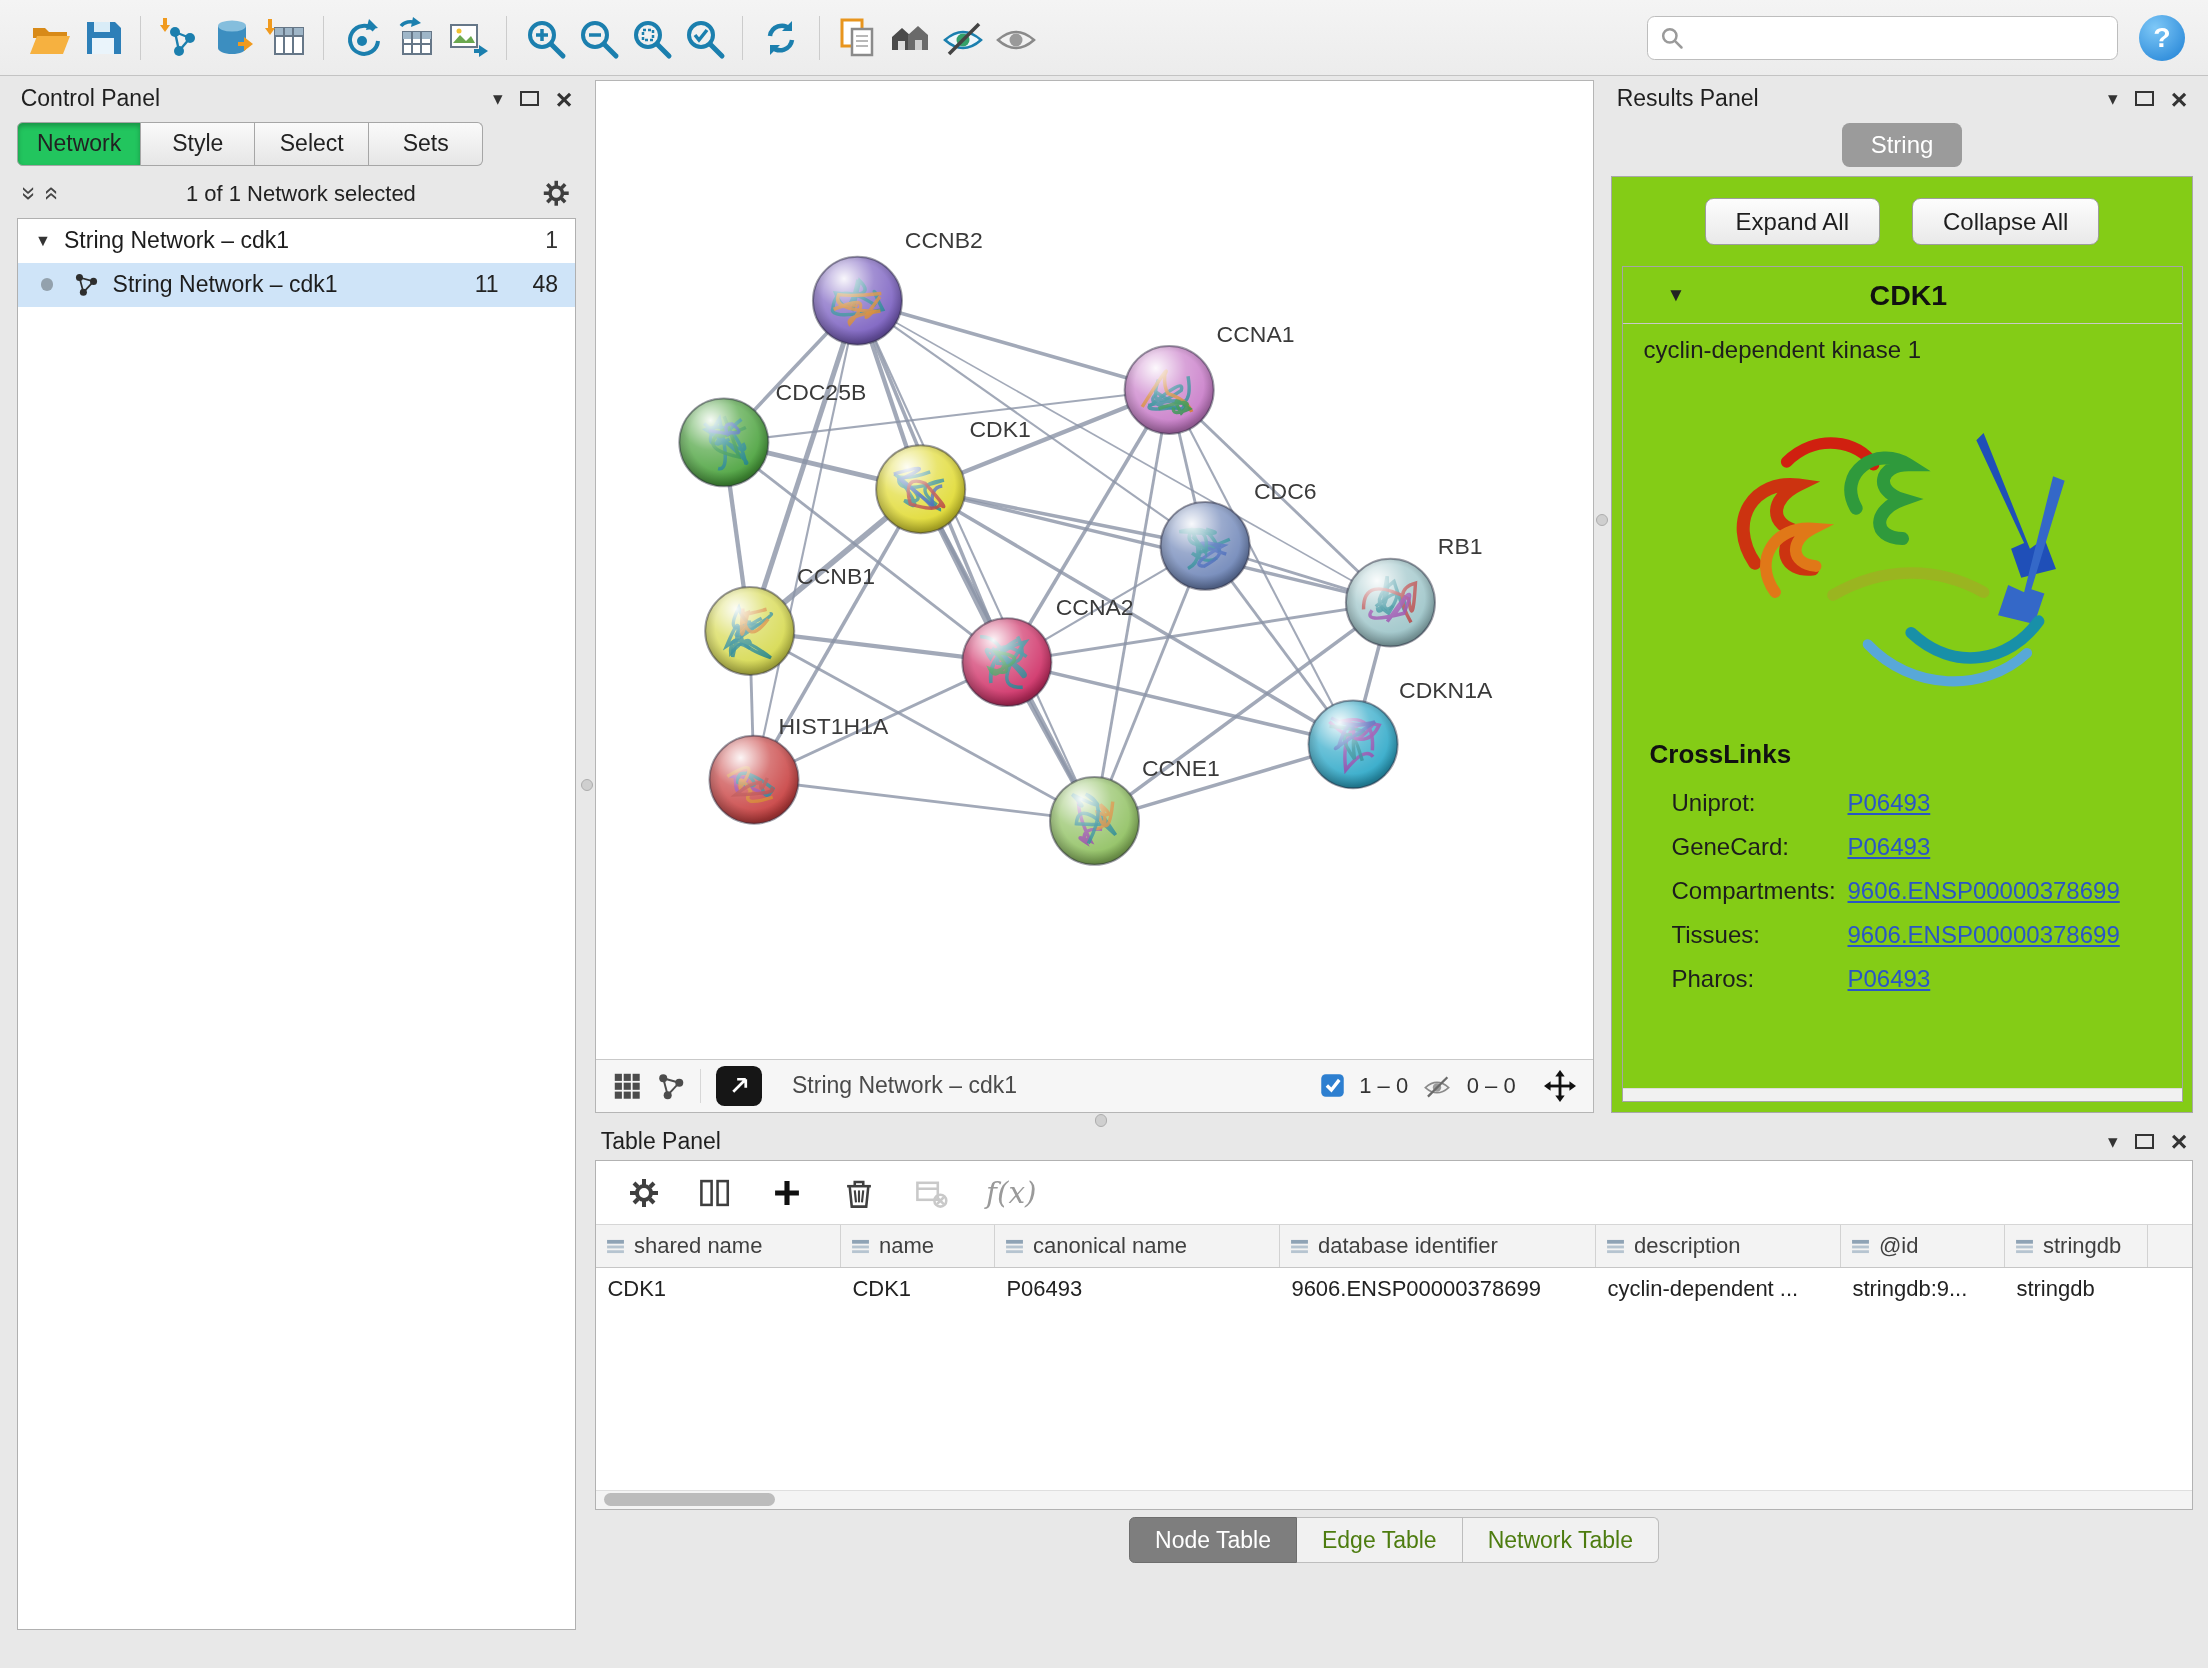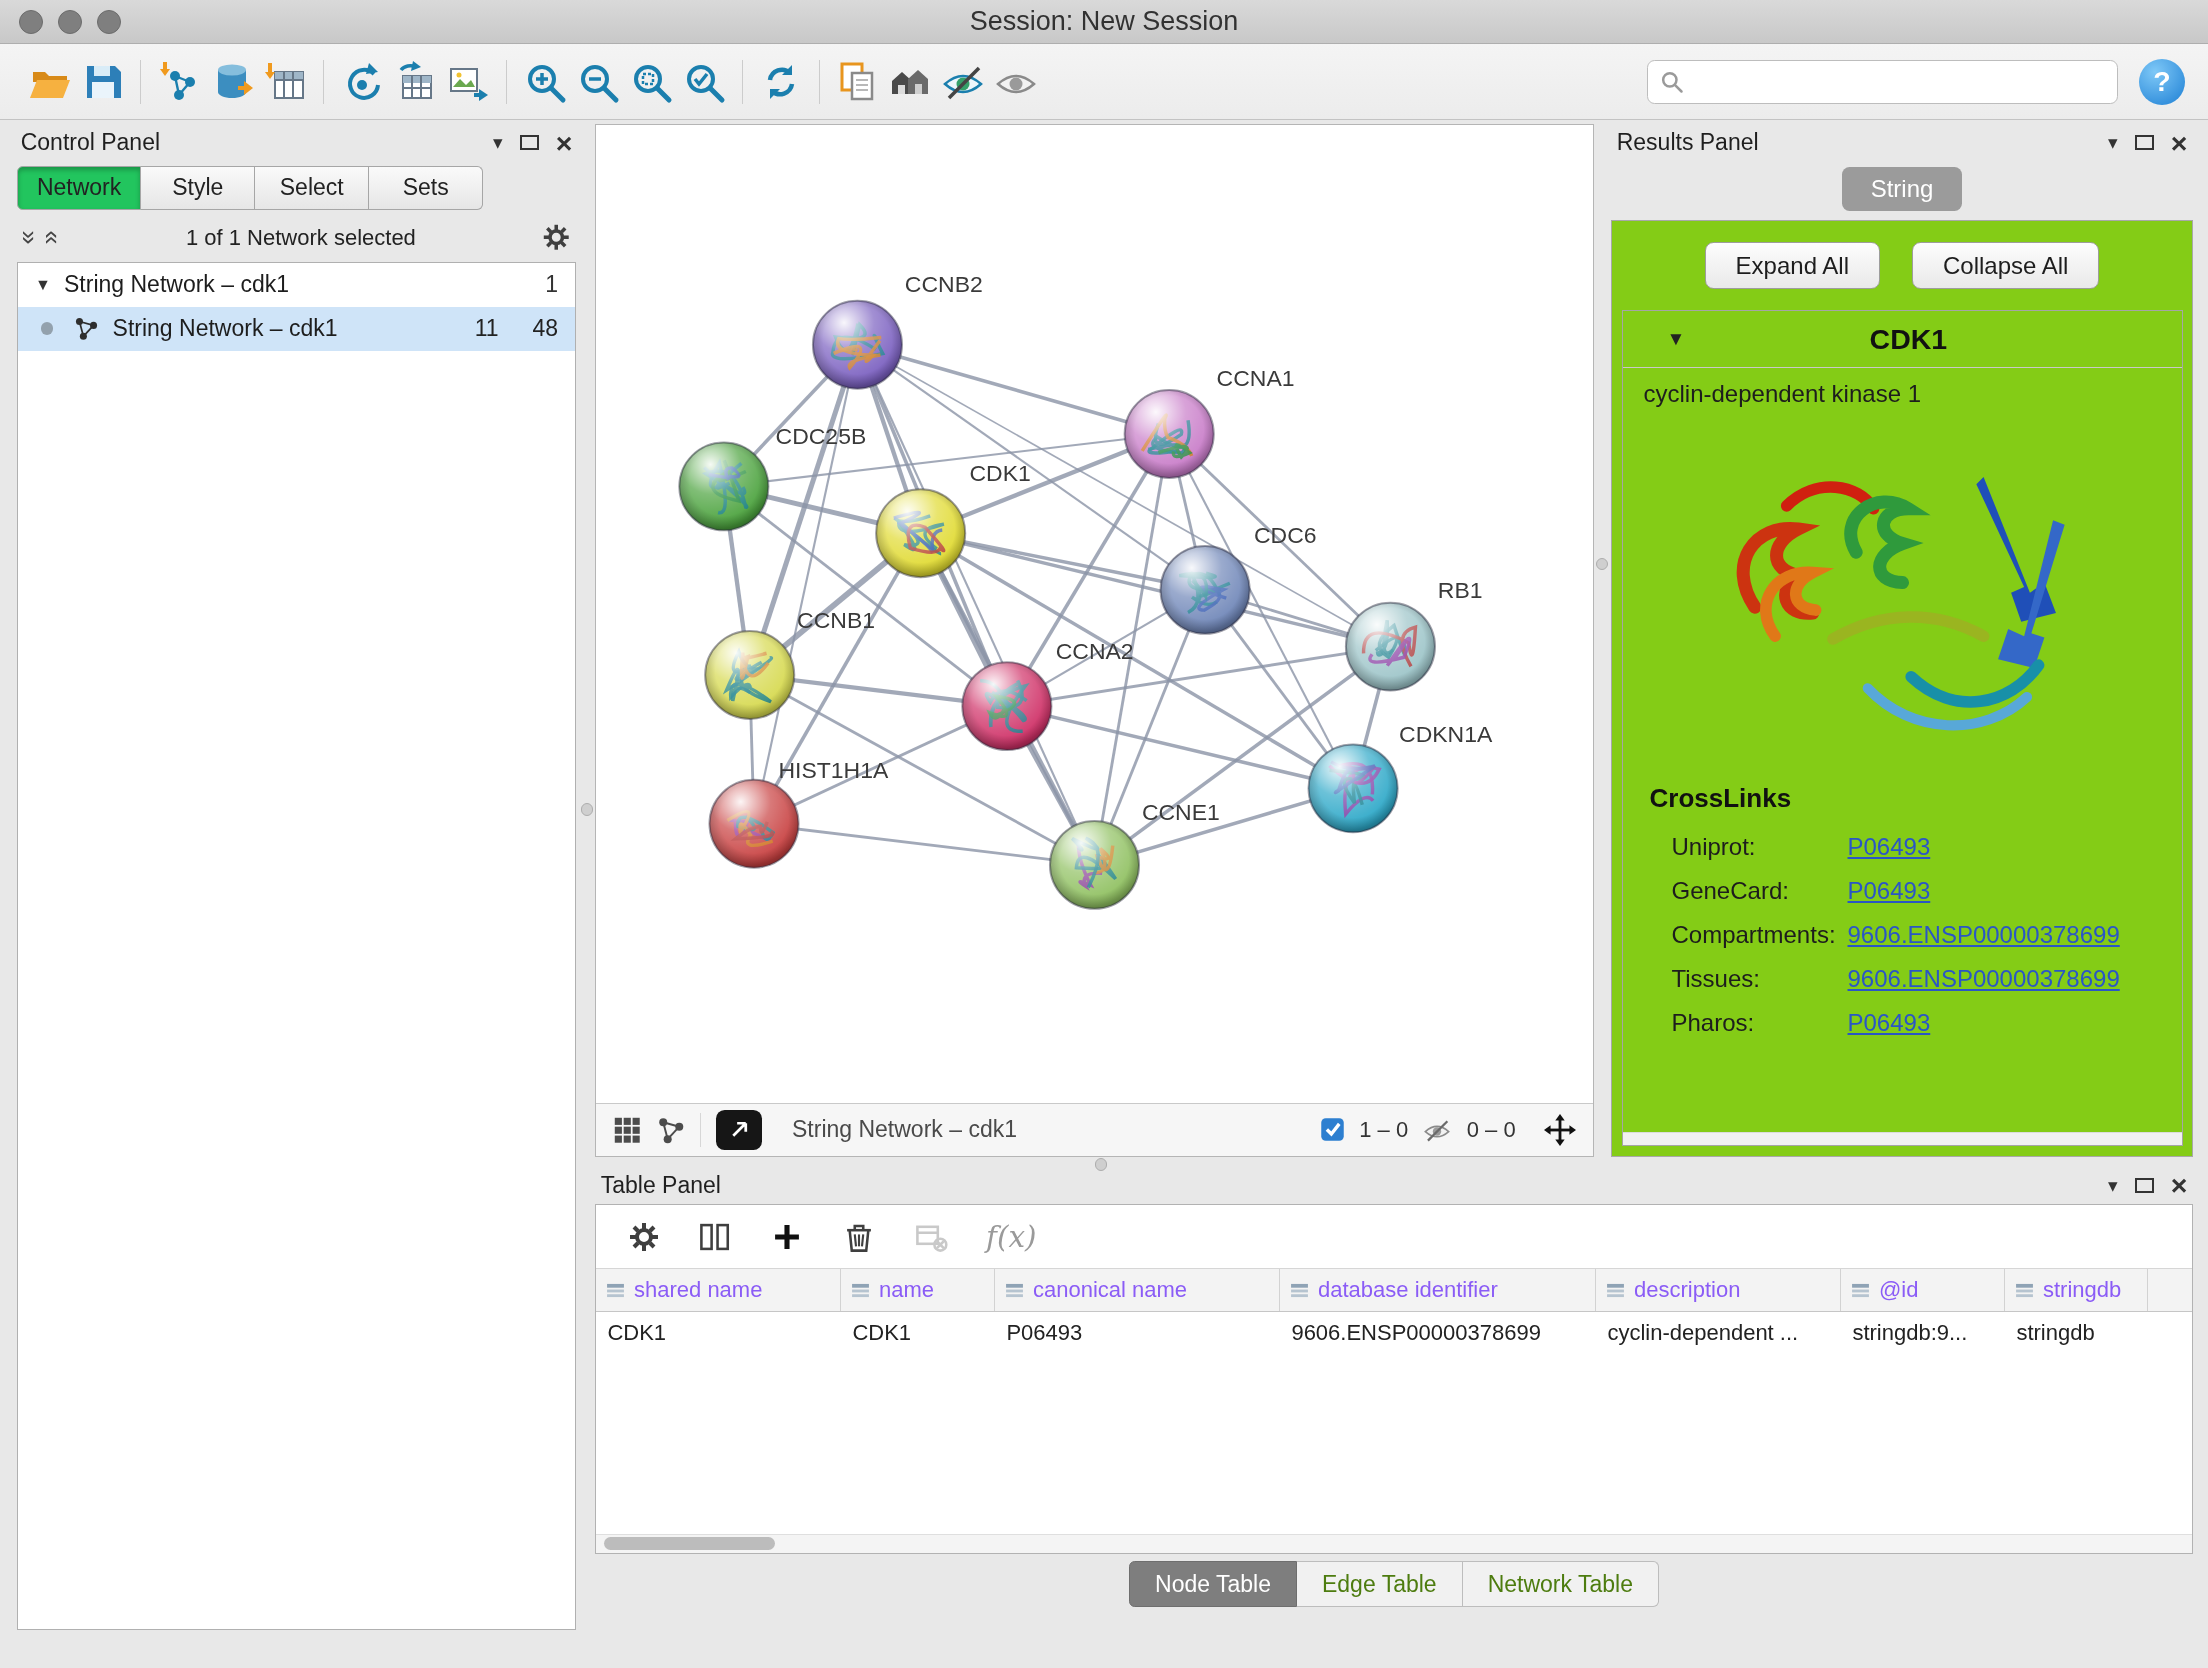--- a/index.html
+++ b/index.html
@@ -101,21 +101,21 @@
   .cdk-spacer { flex:1; }
   .cdk-hscroll { height:13.3px; background:#f1f1f1; border-top:1px solid #dcdcdc; flex:0 0 auto;}
 
   
   .tablepanel { height:441px; display:flex; flex-direction:column; margin-top:9.5px; flex:0 0 auto; }
   .tbl-box { flex:1; background:#fff; border:1px solid #b2b2b2; display:flex; flex-direction:column; min-height:0;}
   .tbl-toolbar { height:63px; display:flex; align-items:center; gap:38px; padding:0 32px; flex:0 0 auto;}
   .fx { font-family:"DejaVu Serif", serif; font-style:italic; font-size:29.5px; color:#9a9a9a; cursor:pointer;}
   .nt-header { display:flex; background:#f3f3f3; border-top:1px solid #d6d6d6; border-bottom:1px solid #c6c6c6; flex:0 0 auto;}
   .nt-th { height:42px; display:flex; align-items:center; gap:9.5px; padding:0 9.5px;
-    border-right:1px solid #d2d2d2; font-size:22px; color:#8b5cf6; overflow:hidden; white-space:nowrap;
+    border-right:1px solid #d2d2d2; font-size:22px; color:#404040; overflow:hidden; white-space:nowrap;
     flex:0 0 auto; cursor:pointer;}
   .nt-row { display:flex; flex:0 0 auto;}
   .nt-td { height:42px; display:flex; align-items:center; padding:0 11.4px; font-size:22px; color:#222;
     overflow:hidden; white-space:nowrap; flex:0 0 auto; }
   .tbl-empty { flex:1; }
   .tbl-hscroll { height:19px; background:#f4f4f4; border-top:1px solid #dfdfdf; position:relative; flex:0 0 auto;}
   .tbl-thumb { position:absolute; left:7.6px; top:2.9px; width:171px; height:12.4px; background:#bcbcbc; border-radius:6.7px; cursor:pointer;}
   .nt-tabs { display:flex; justify-content:center; margin-top:7.6px; flex:0 0 auto;}
   .nt-tab { font-size:23px; color:#4d7c0f; background:#f1f1f1; border:1px solid #bdbdbd; border-left:none;
     padding:8.6px 25px; cursor:pointer; }
@@ -129,28 +129,20 @@
   .sbtn { height:44px; min-width:51px; background:#fff; border:1px solid #c0c0c0; border-radius:7.6px;
     display:flex; align-items:center; justify-content:center; cursor:pointer; padding:0 9.5px;}
   .membtn { margin-left:auto; gap:9.5px; font-size:23px; color:#222; }
   .gdot { width:18px; height:18px; border-radius:50%; background:#27a844; }
 </style>
 </head>
 <body>
 
 <div class="window">
 
-  <div class="titlebar">
-    <div class="lights">
-      <div class="light"></div>
-      <div class="light"></div>
-      <div class="light"></div>
-    </div>
-    <div class="wtitle">Session: New Session</div>
-  </div>
 
   <div class="toolbar">
     <div class="tbtn">
       <svg width="44" height="44" viewBox="0 0 44 44">
           <path d="M5 12h12l4 4h18v6H5z" fill="#d88a18"></path>
           <path d="M2 38l7-18h33l-7 18z" fill="#f6b140"></path>
         </svg>
     </div>
     <div class="tbtn">
       <svg width="44" height="44" viewBox="0 0 44 44">

